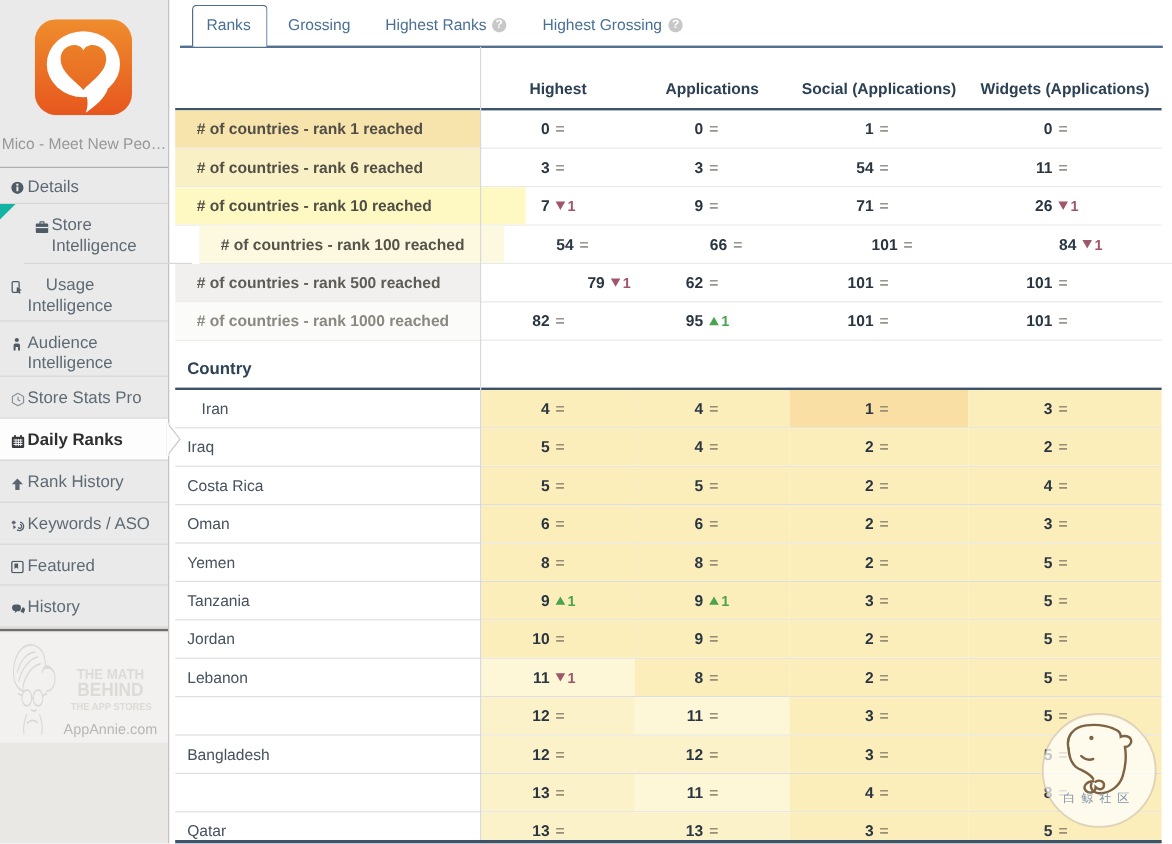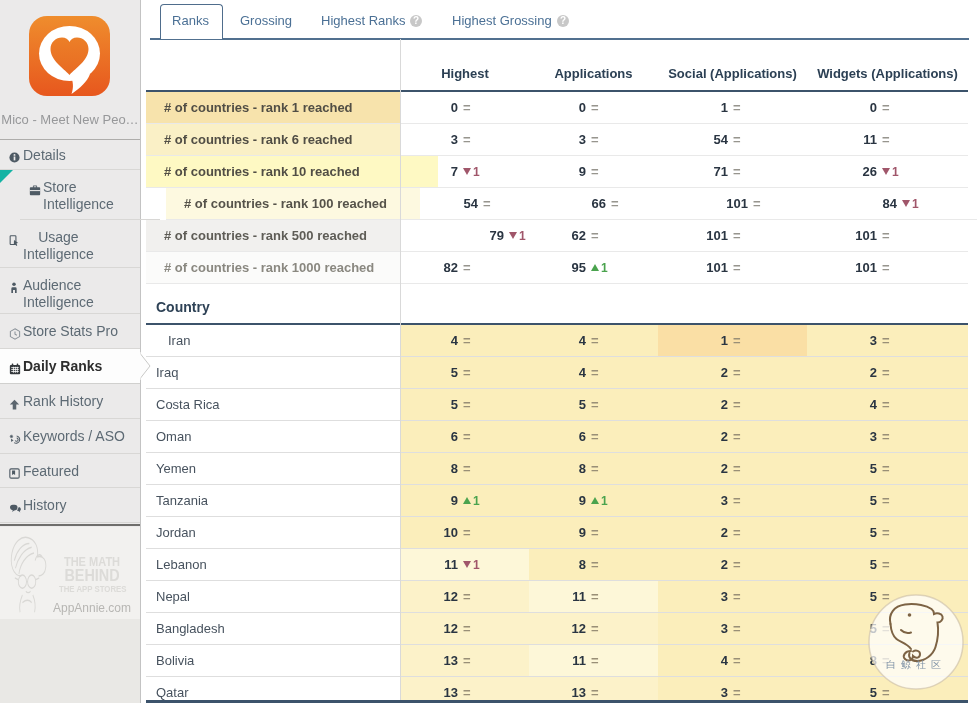--- a/index.html
+++ b/index.html
@@ -294,35 +294,33 @@
       <div class="abs ncell" style="left:661px;width:161px;background:#fbeebb;"><span class="v" style="width:70px;">5</span><span class="ind eqy">=</span></div>
     </div>
 <div class="abs crow" style="top:493px;">
       <div class="abs ccell" style="left:0;width:254px;">Lebanon</div>
       <div class="abs ncell" style="left:255px;width:128px;background:#fdf7d8;"><span class="v" style="width:57px;">11</span><span class="ind"><span class="tri tdn"></span><span class="chg cdn">1</span></span></div>
       <div class="abs ncell" style="left:383px;width:129px;background:#fbeebb;"><span class="v" style="width:57px;">8</span><span class="ind eqy">=</span></div>
       <div class="abs ncell" style="left:512px;width:149px;background:#fbeebb;"><span class="v" style="width:70px;">2</span><span class="ind eqy">=</span></div>
       <div class="abs ncell" style="left:661px;width:161px;background:#fbeebb;"><span class="v" style="width:70px;">5</span><span class="ind eqy">=</span></div>
     </div>
 <div class="abs crow" style="top:525px;">
-      <div class="abs ccell" style="left:0;width:254px;">Nepal</div>
       <div class="abs ncell" style="left:255px;width:128px;background:#fcf2c9;"><span class="v" style="width:57px;">12</span><span class="ind eqy">=</span></div>
       <div class="abs ncell" style="left:383px;width:129px;background:#fdf7d8;"><span class="v" style="width:57px;">11</span><span class="ind eqy">=</span></div>
       <div class="abs ncell" style="left:512px;width:149px;background:#fbeebb;"><span class="v" style="width:70px;">3</span><span class="ind eqy">=</span></div>
       <div class="abs ncell" style="left:661px;width:161px;background:#fbeebb;"><span class="v" style="width:70px;">5</span><span class="ind eqy">=</span></div>
     </div>
 <div class="abs crow" style="top:557px;">
       <div class="abs ccell" style="left:0;width:254px;">Bangladesh</div>
       <div class="abs ncell" style="left:255px;width:128px;background:#fcf2c9;"><span class="v" style="width:57px;">12</span><span class="ind eqy">=</span></div>
       <div class="abs ncell" style="left:383px;width:129px;background:#fcf2c9;"><span class="v" style="width:57px;">12</span><span class="ind eqy">=</span></div>
       <div class="abs ncell" style="left:512px;width:149px;background:#fbeebb;"><span class="v" style="width:70px;">3</span><span class="ind eqy">=</span></div>
       <div class="abs ncell" style="left:661px;width:161px;background:#fbeebb;"><span class="v" style="width:70px;">5</span><span class="ind eqy">=</span></div>
     </div>
 <div class="abs crow" style="top:589px;">
-      <div class="abs ccell" style="left:0;width:254px;">Bolivia</div>
       <div class="abs ncell" style="left:255px;width:128px;background:#fcf2c9;"><span class="v" style="width:57px;">13</span><span class="ind eqy">=</span></div>
       <div class="abs ncell" style="left:383px;width:129px;background:#fdf7d8;"><span class="v" style="width:57px;">11</span><span class="ind eqy">=</span></div>
       <div class="abs ncell" style="left:512px;width:149px;background:#fbeebb;"><span class="v" style="width:70px;">4</span><span class="ind eqy">=</span></div>
       <div class="abs ncell" style="left:661px;width:161px;background:#fbeebb;"><span class="v" style="width:70px;">8</span><span class="ind eqy">=</span></div>
     </div>
 <div class="abs crow" style="top:621px;">
       <div class="abs ccell" style="left:0;width:254px;">Qatar</div>
       <div class="abs ncell" style="left:255px;width:128px;background:#fcf2c9;"><span class="v" style="width:57px;">13</span><span class="ind eqy">=</span></div>
       <div class="abs ncell" style="left:383px;width:129px;background:#fcf2c9;"><span class="v" style="width:57px;">13</span><span class="ind eqy">=</span></div>
       <div class="abs ncell" style="left:512px;width:149px;background:#fbeebb;"><span class="v" style="width:70px;">3</span><span class="ind eqy">=</span></div>

